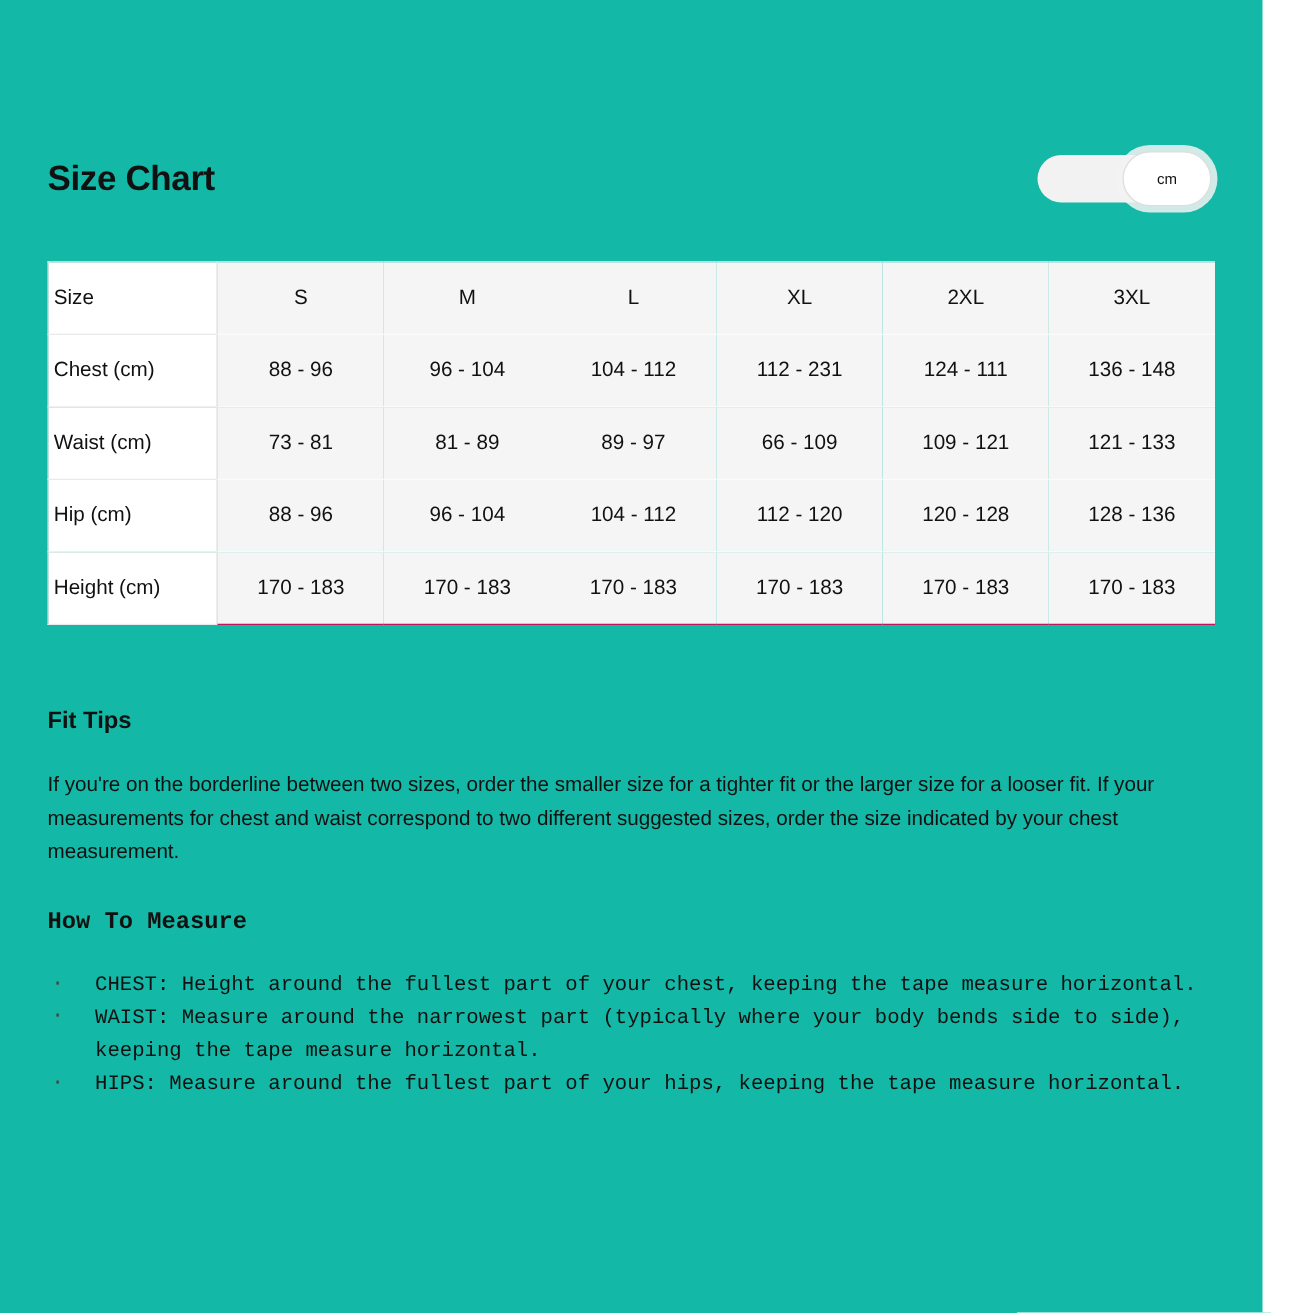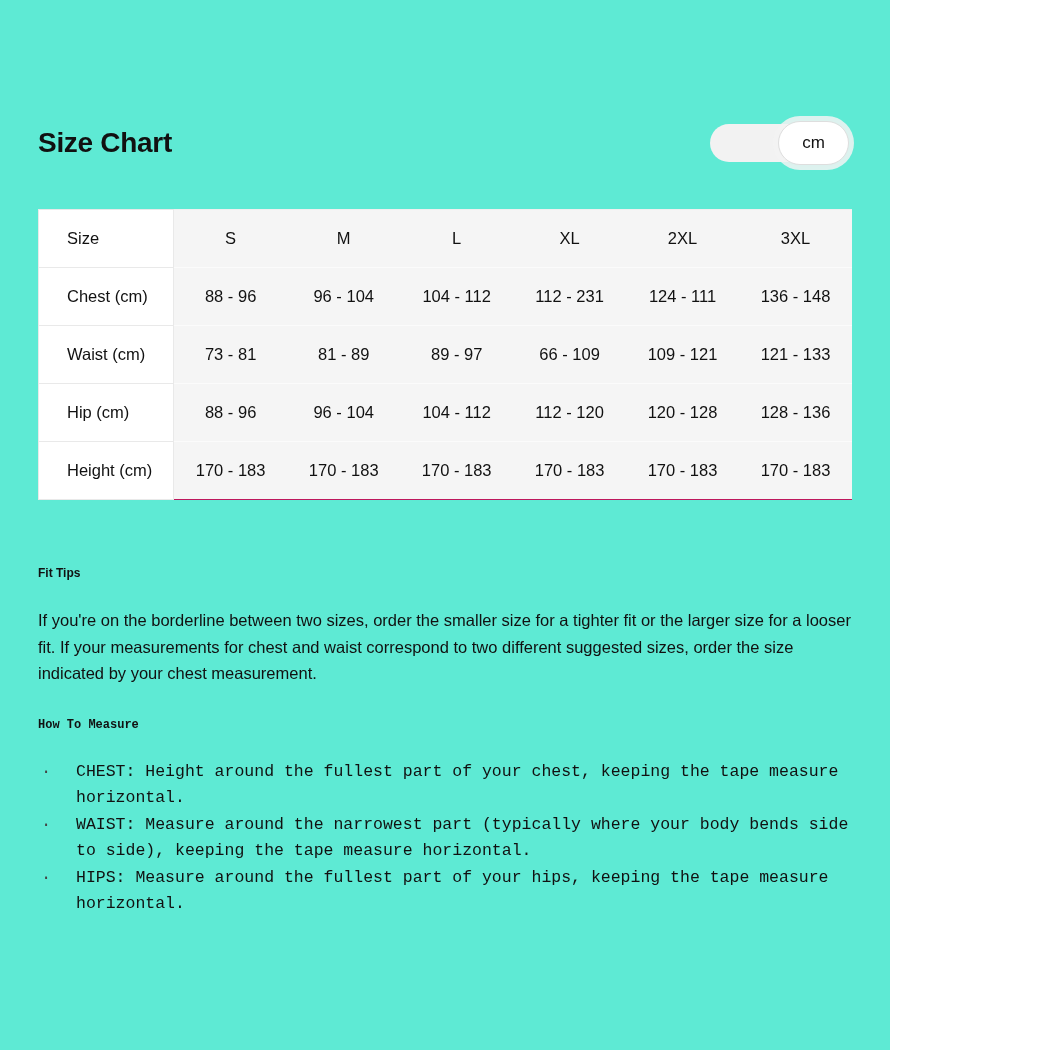--- a/index.html
+++ b/index.html
@@ -5,23 +5,23 @@
   * { margin: 0; padding: 0; box-sizing: border-box; }
   html, body { background: #ffffff; }
   body {
     width: 1050px;
     height: 1050px;
     font-family: "Liberation Sans", "DejaVu Sans", sans-serif;
     color: var(--text, #111111);
     overflow: hidden;
   }
   .page {
-    width: 890px;
+    width: 1010px;
     height: 1050px;
-    background: #5eead4;
+    background: #14b8a6;
     padding: 118px 38px 0 38px;
   }
 
   
   .header-row {
     display: flex;
     align-items: center;
     justify-content: space-between;
     height: 50px;
   }
@@ -50,55 +50,55 @@
     right: -3px;
     transform: translateY(-50%);
     width: 71px;
     height: 44px;
     background: var(--toggle-knob, #ffffff);
     border: 1px solid #dedede;
     border-radius: 22px;
     display: flex;
     align-items: center;
     justify-content: center;
-    font-size: 17px;
+    font-size: 12px;
     color: var(--text, #111111);
     box-shadow: 0 0 0 5px rgba(243,243,243,0.85), 0 1px 3px rgba(0,0,0,0.06);
   }
 
   
   .size-table {
     margin-top: 41px;
     width: 100%;
     border-collapse: collapse;
     font-size: 16.5px;
   }
   .size-table tr { height: 58px; }
   .size-table th, .size-table td { vertical-align: middle; }
   .label-cell {
     width: 135px;
     background: #ffffff;
     border: 1px solid var(--table-border, #e9e9e9);
     text-align: left;
-    padding-left: 28px;
+    padding-left: 4px;
     font-weight: 500;
   }
   .data-cell {
     background: var(--table-cell-bg, #f5f5f5);
     text-align: center;
     font-weight: 400;
     border-bottom: 1px solid #fbfbfb;
   }
   .size-table tr:first-child .data-cell { border-top: 1px solid #f0f0f0; }
   .size-table tr:last-child .data-cell { border-bottom: 1px solid #be185d; }
 
   
   .section-fit-tips { margin-top: 66px; }
   .section-heading {
-    font-size: 12px;
+    font-size: 19px;
     font-weight: 600;
     color: var(--text, #111111);
   }
   .body-text {
     margin-top: 27px;
     font-size: 16.5px;
     line-height: 26.5px;
     font-weight: 400;
     color: var(--text, #111111);
   }

